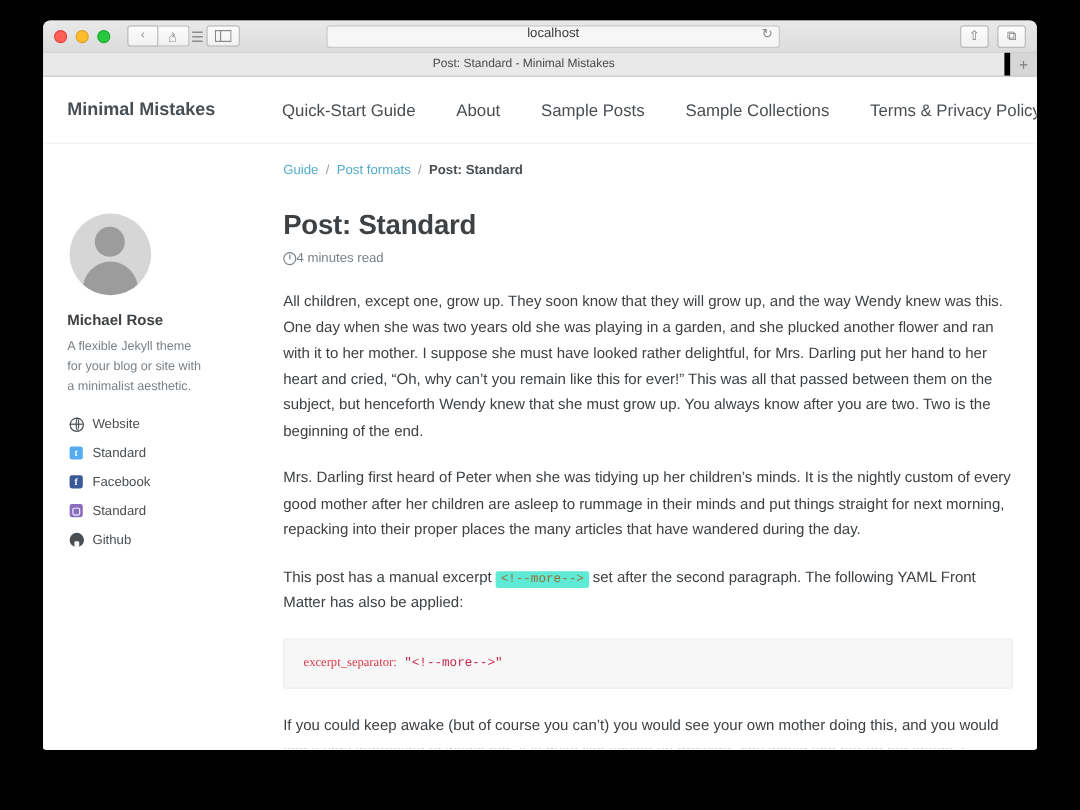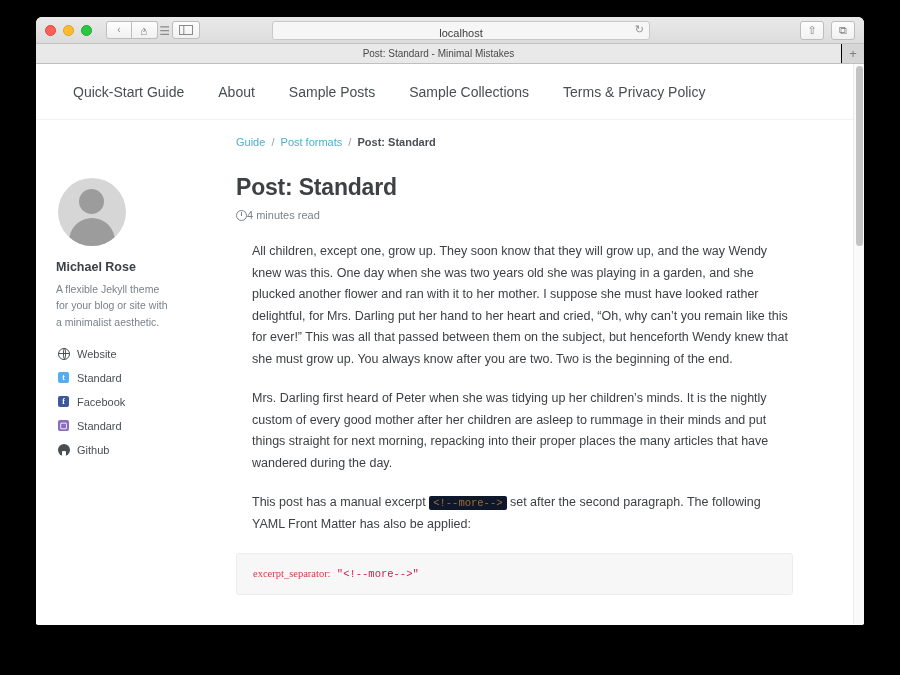--- a/index.html
+++ b/index.html
@@ -76,21 +76,21 @@
     display: flex; gap: 12px; align-items: center;
     position: absolute; left: -110px;
   }
   .mini-icon { color: #8d8d8d; font-size: 12px; line-height: 1; }
   .addressbar {
     flex: 1;
     height: 19px;
     background: #f6f6f6;
     border: 1px solid #c9c9c9;
     border-radius: 3px;
-    display: flex; align-items: flex-end; justify-content: center;
+    display: flex; align-items: flex-start; justify-content: center;
     position: relative;
     margin-left: 22px;
   }
   .addressbar .url {
     font-size: 11px; color: #3b3b3b;
   }
   .reload {
     position: absolute; right: 5px; top: 2px;
     font-size: 11px; color: #8d8d8d; line-height: 1;
   }
@@ -111,21 +111,21 @@
     background: #d2d2d2;
     border-bottom: 1px solid #bfbfbf;
     display: flex; align-items: stretch;
     position: relative;
   }
   .tab {
     flex: 1;
     background: #e9e9e9;
     display: flex; align-items: center; justify-content: center;
     font-size: 10px; color: #4a4a4a;
-    border-right: 1px solid #000000;
+    border-right: 5px solid #000000;
   }
   .newtab {
     width: 22px;
     display: flex; align-items: center; justify-content: center;
     font-size: 13px; color: #7d7d7d;
     background: #d6d6d6;
     line-height: 1;
   }
   
   .viewport {
@@ -284,27 +284,27 @@
   }
   .clock:after {
     content: ""; position: absolute;
     left: 4px; top: 1.5px; width: 1.2px; height: 4px;
     background: #7a8288;
   }
   p.body-text {
     font-size: 12.5px;
     line-height: 1.72;
     color: #3d4144;
-    margin: 0 0 18px 16px;
+    margin: 0 0 18px 0;
   }
   code.inline {
     font-family: "Liberation Mono", monospace;
     font-size: 10.5px;
     color: #9a6e3a;
-    background: #0f172a;
+    background: #5eead4;
     padding: 1px 4px;
     border-radius: 2px;
   }
   .codeblock {
     background: #f7f7f7;
     border: 1px solid #ececec;
     border-radius: 3px;
     padding: 14px 16px;
     margin: 0 0 20px 0;
     font-family: "Liberation Mono", monospace;
@@ -375,20 +375,21 @@
 
     <div class="tabbar">
       <div class="tab">Post: Standard - Minimal Mistakes</div>
       <div class="newtab">+</div>
     </div>
 
     <div class="viewport">
       <div class="page">
 
         <div class="masthead">
+          <div class="site-title">Minimal Mistakes</div>
           <div class="nav">
             <a href="#">Quick-Start Guide</a>
             <a href="#">About</a>
             <a href="#">Sample Posts</a>
             <a href="#">Sample Collections</a>
             <a href="#">Terms &amp; Privacy Policy</a>
           </div>
         </div>
 
         <div class="content-area">

